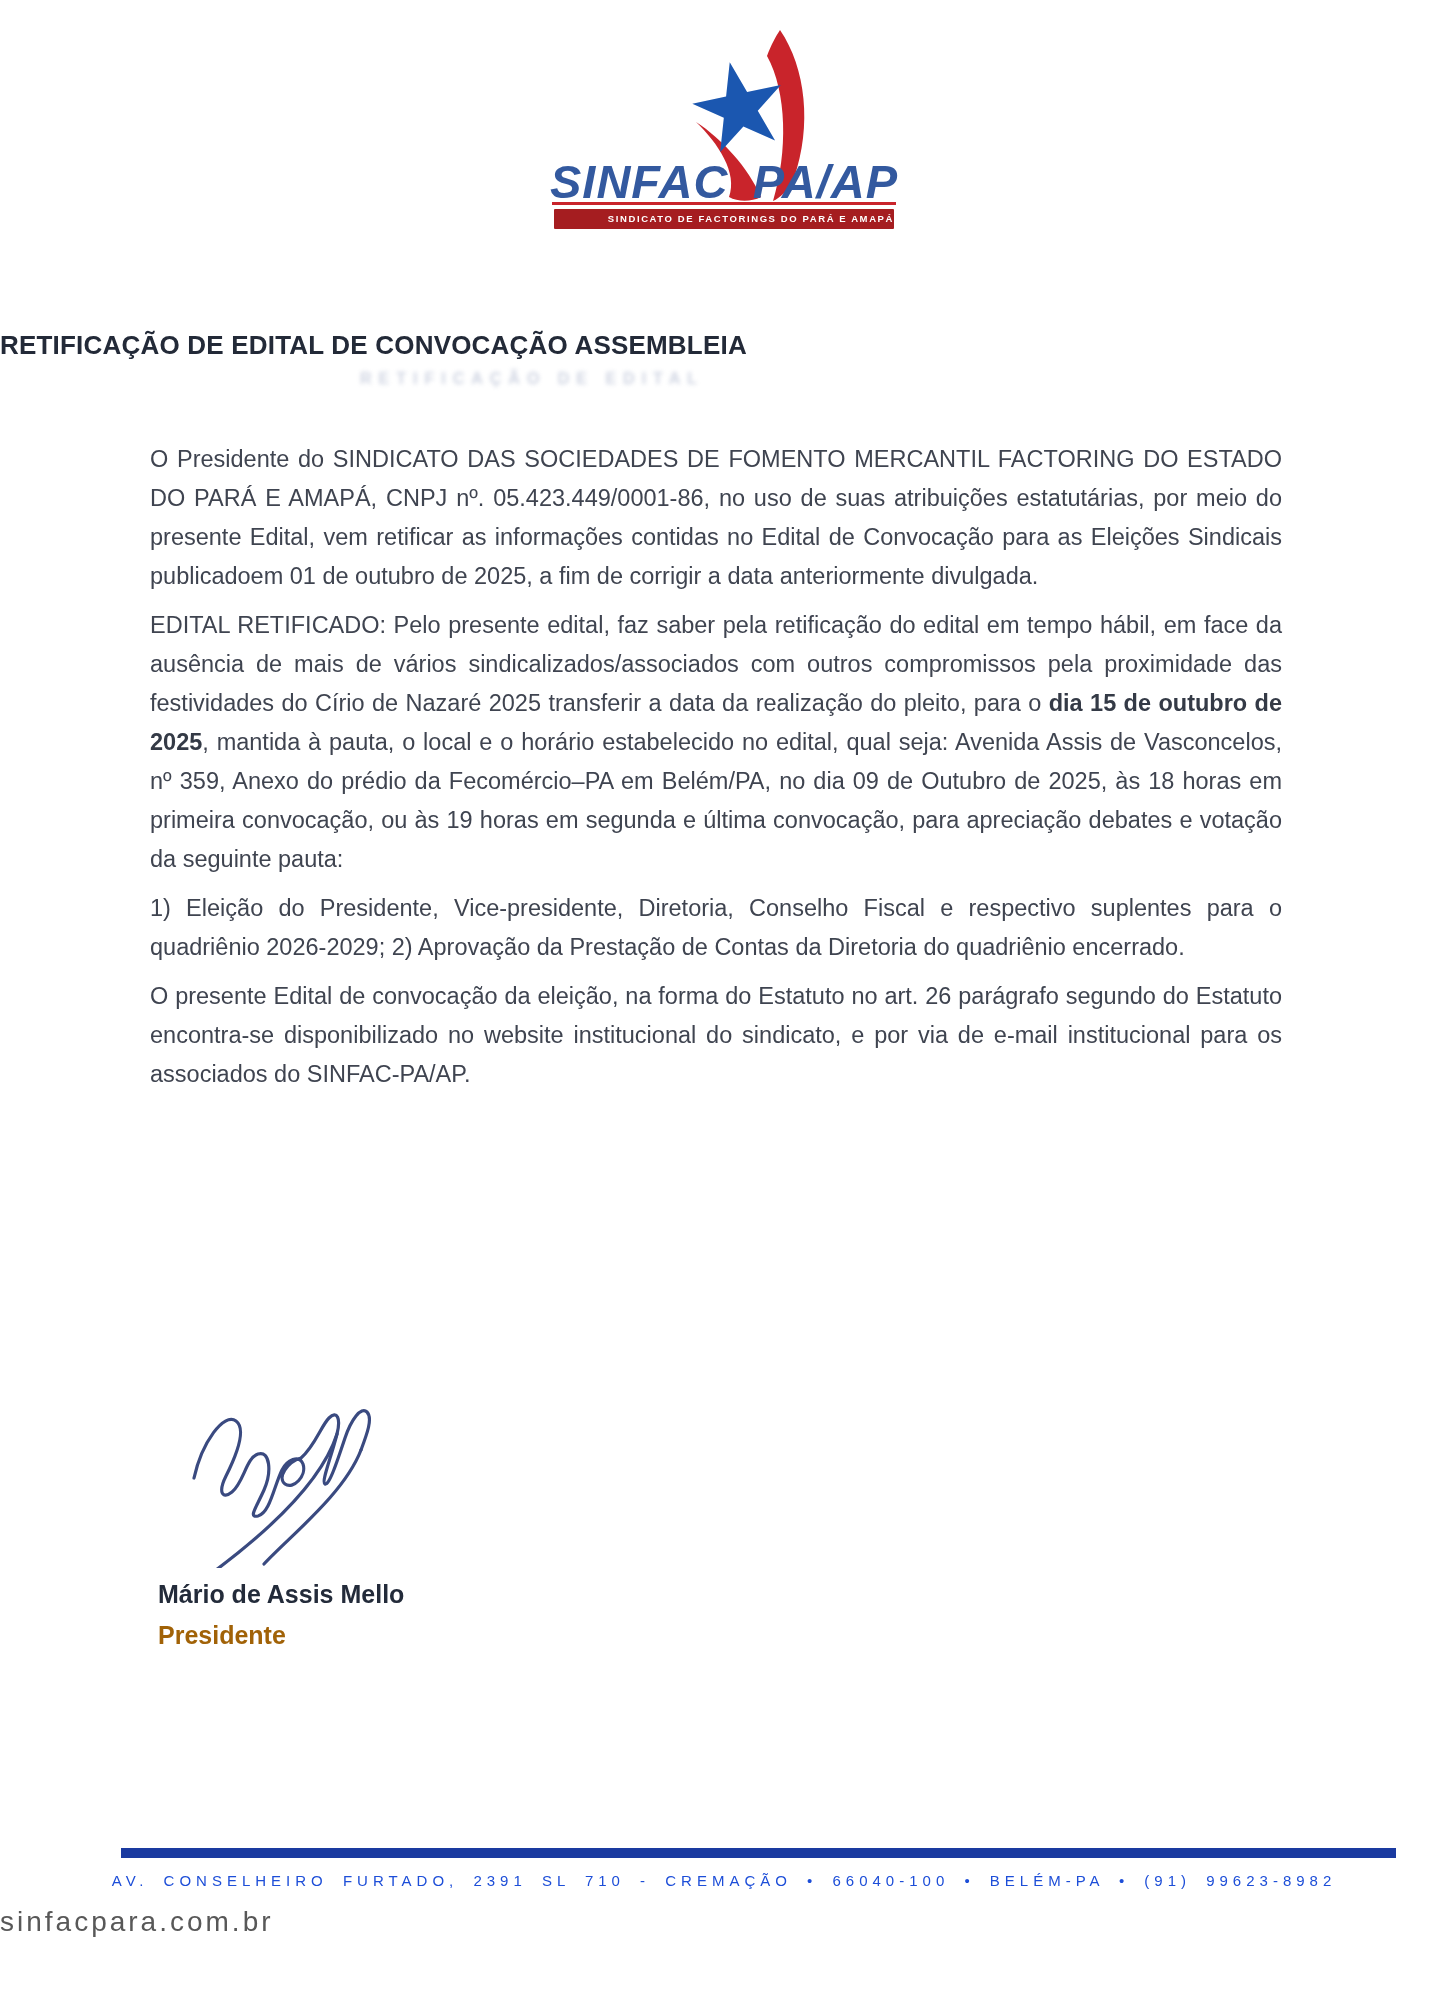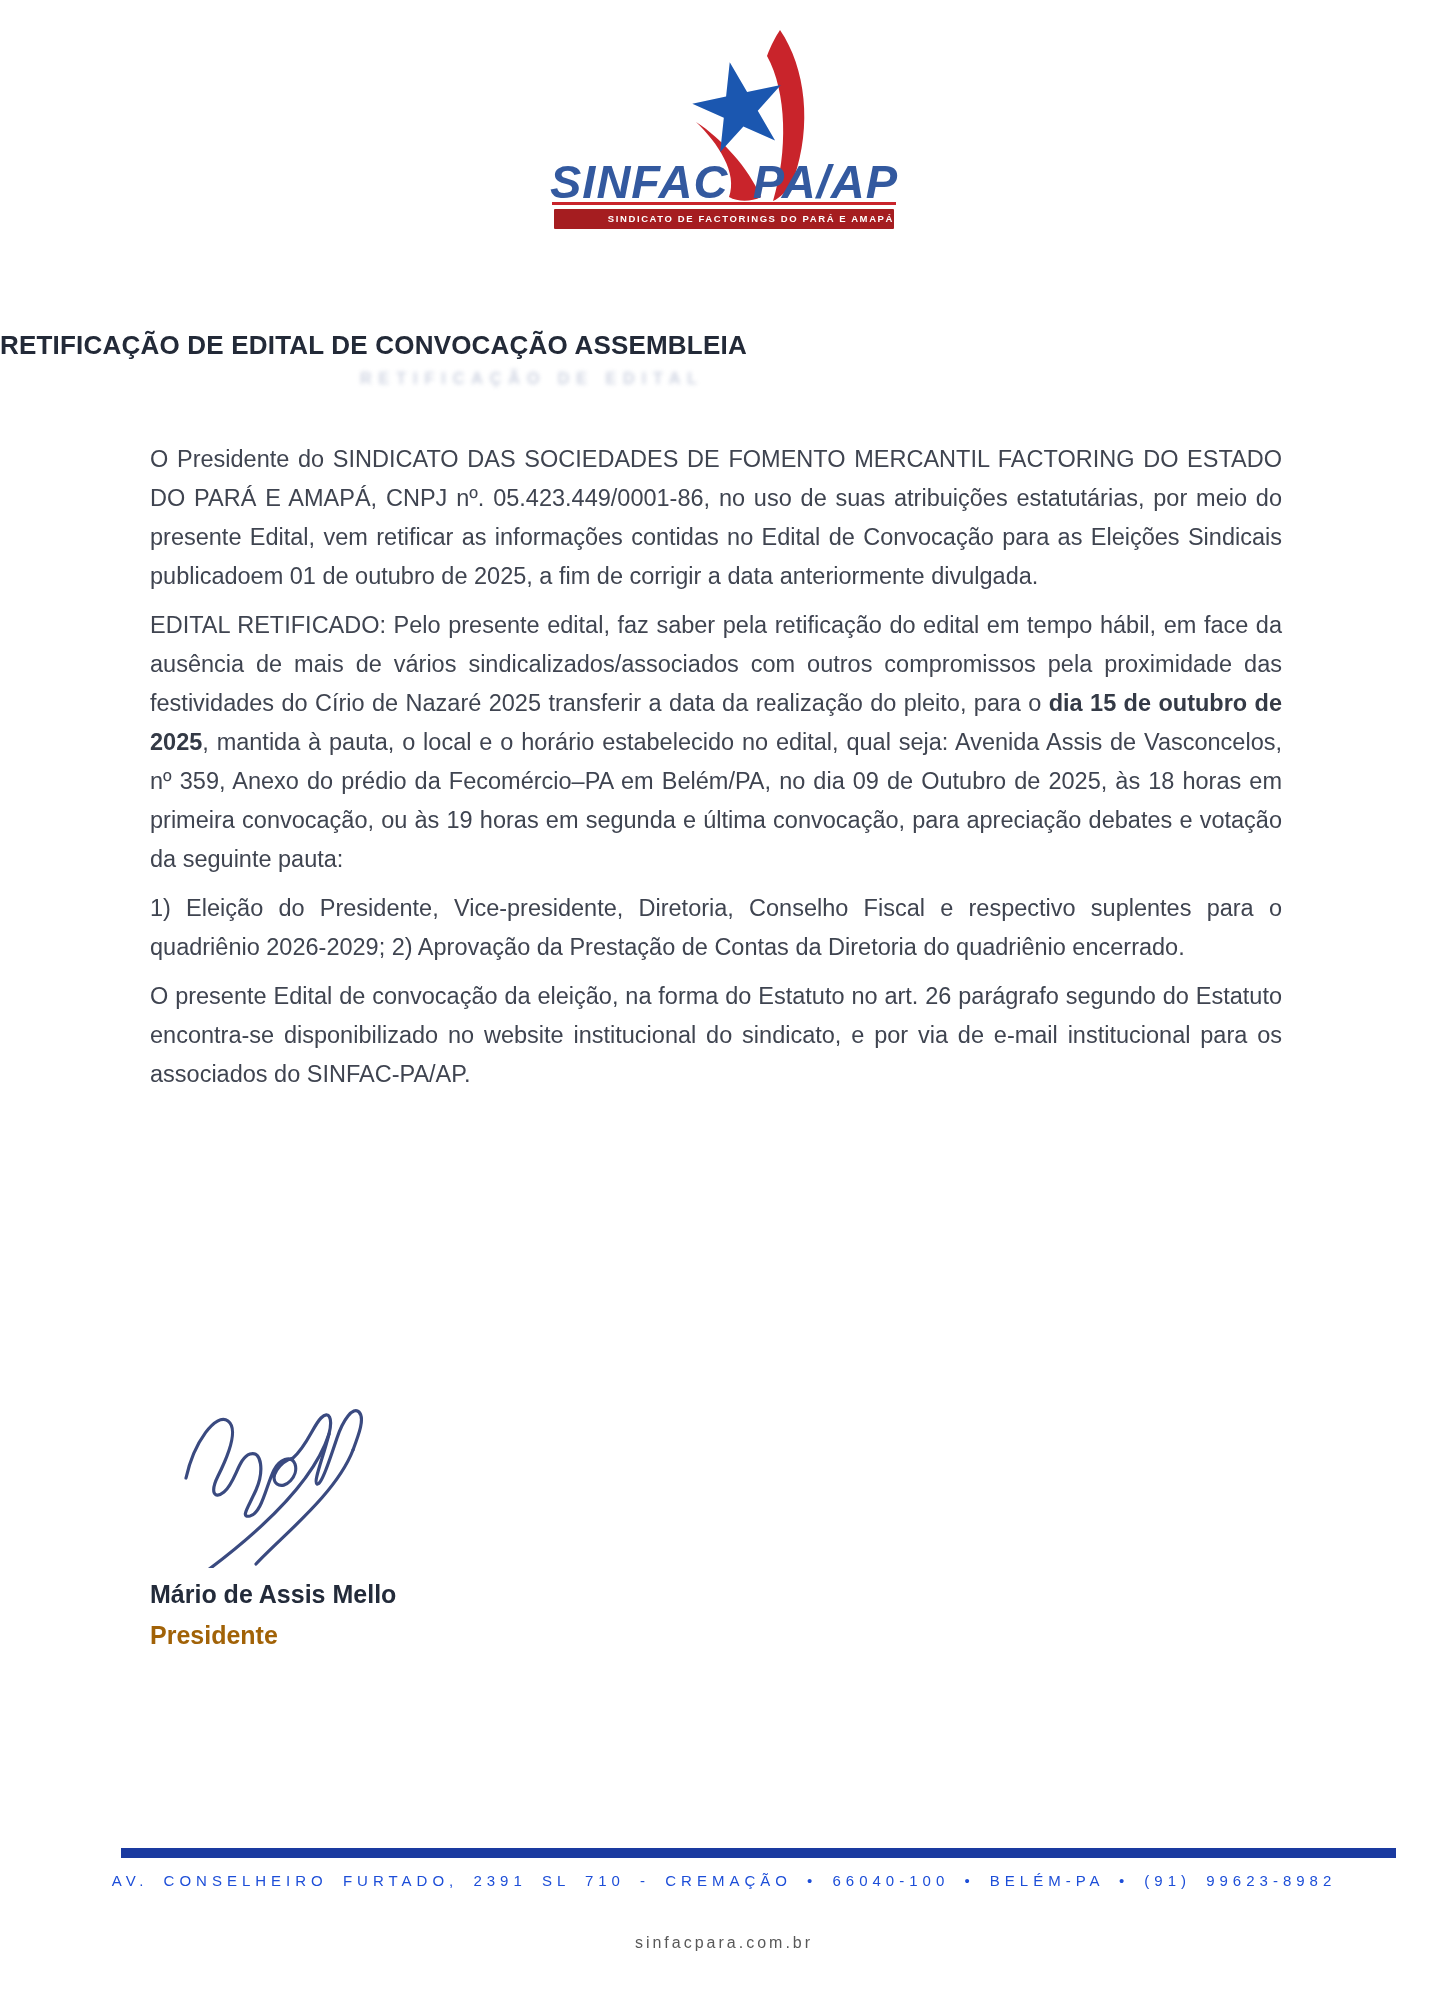--- a/index.html
+++ b/index.html
@@ -21,31 +21,31 @@
                 color:#7d8bb0; opacity:0.38; filter:blur(2.2px); font-weight:bold; }
 
   
   .body-text { position:absolute; top:440px; left:150px; width:1132px; color:#3f4450;
                font-size:23.5px; line-height:39px; text-align:justify; }
   .body-text p { margin-bottom:10px; }
   .body-text .b { font-weight:bold; color:#343a46; }
   .date-line { margin-top:26px; text-align:left; }
 
   
-  .signature-block { position:absolute; top:1368px; left:150px; width:420px; }
+  .signature-block { position:absolute; top:1368px; left:158px; width:420px; }
   .signature-svg { display:block; width:240px; height:200px; margin-left:14px; }
   .sig-name { margin-top:12px; font-size:25px; font-weight:bold; color:#232b3a; }
   .sig-role { margin-top:12px; font-size:25px; font-weight:bold; color:#a16207; }
 
   
   .footer-rule { position:absolute; top:1848px; left:121px; width:1275px; height:10px; background:#1a3aa0; }
   .footer-address { position:absolute; top:1872px; left:0; width:100%; text-align:center;
                     font-size:15px; color:#1d4ed8; letter-spacing:5px; word-spacing:6px; }
-  .footer-site { position:absolute; top:1906px; left:0; width:100%; text-align:center;
-                 font-size:16px; color:#585858; letter-spacing:3px;margin-top:28px; }
+  .footer-site { position:absolute; top:1906px; left:0; width:100%; text-align:left;
+                 font-size:28px; color:#585858; letter-spacing:3px; }
 </style>
 </head>
 <body>
 
 <div class="page">
 
   <div class="logo-block">
     <svg class="logo-svg" viewBox="0 0 352 182">
 
       <path d="M232,4 C258,42 264,100 246,152 C241,164 232,172 225,175 C240,126 239,66 219,30 C223,19 228,10 232,4 Z" fill="#c9242b"></path>

